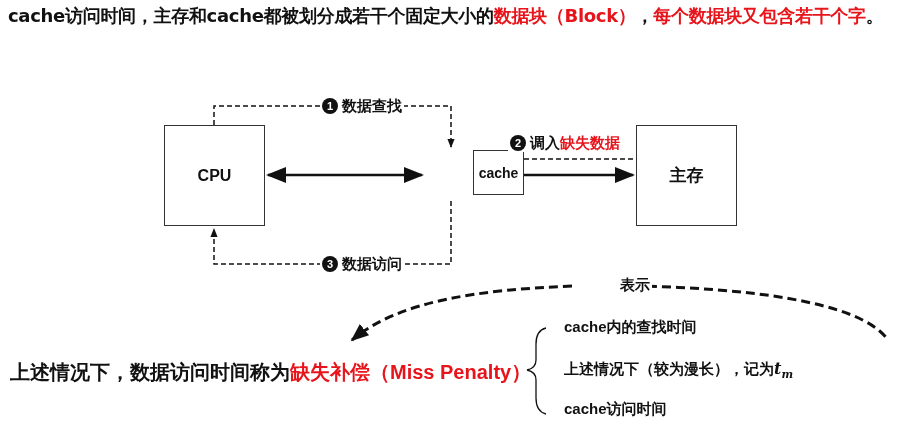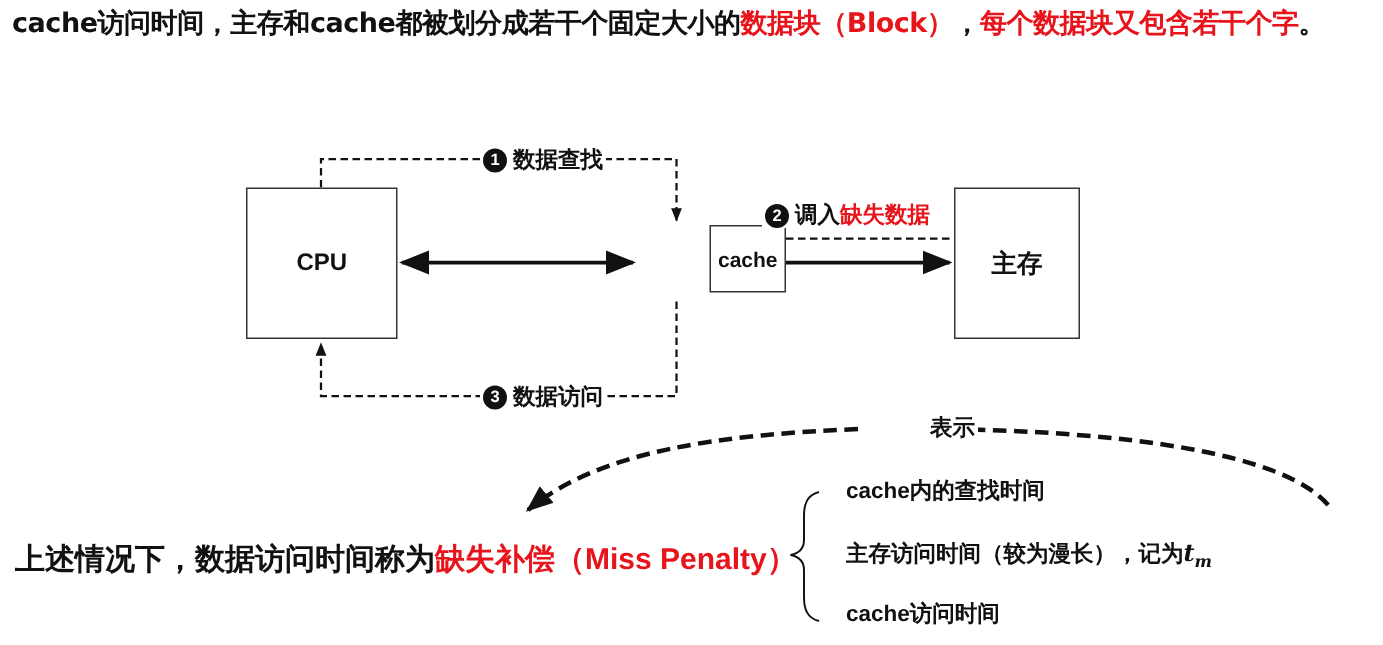--- a/index.html
+++ b/index.html
@@ -5,21 +5,21 @@
     html, body { margin: 0; padding: 0; background: #ffffff; }
     body { width: 922px; height: 430px; position: relative; overflow: hidden;
            font-family: "DejaVu Sans", "Liberation Sans", sans-serif; color: #111; }
     .intro { position: absolute; left: 8px; top: 4px; width: 910px; font-size: 18px; font-weight: bold; line-height: 23px; letter-spacing: -0.3px; }
     .red { color: #e8141b; }
     .box { position: absolute; border: 1.5px solid #333; background: #fff; box-sizing: border-box;
            display: flex; align-items: center; justify-content: center; font-weight: bold; }
     .box span { font-family: "Liberation Sans", sans-serif; }
     #cpu { left: 164px; top: 125px; width: 101px; height: 101px; font-size: 16px; text-align: center; }
     #cache { left: 425px; top: 150px; width: 51px; height: 45px; font-size: 14px; margin-left: 48px; }
-    #mem { left: 636px; top: 125px; width: 84px; height: 101px; font-size: 17px; }
+    #mem { left: 636px; top: 125px; width: 101px; height: 101px; font-size: 17px; }
     .lbl { position: absolute; font-weight: bold; font-size: 15px; background: #fff; padding: 0 2px; line-height: 18px; white-space: nowrap; margin-left: 40px; }
     .num { display: inline-block; width: 16px; height: 16px; border-radius: 50%; background: #111; color: #fff;
            font-size: 11px; text-align: center; line-height: 16px; margin-right: 4px; vertical-align: 1px; font-family: "Liberation Sans", sans-serif; }
     #lbl1 { left: 280px; top: 97px; }
     #lbl2 { left: 468px; top: 134px; }
     #lbl3 { left: 280px; top: 255px; }
     #lblShow { left: 578px; top: 276px; font-size: 15px; }
     svg#diagram { position: absolute; left: 0; top: 0; }
     .summary { position: absolute; left: 10px; top: 359px; font-size: 20px; font-weight: bold; white-space: nowrap; }
     .summary .en { font-family: "Liberation Sans", sans-serif; }
@@ -86,17 +86,17 @@
 <div class="lbl" id="lblShow">表示</div>
 
 <div class="summary">
   <span>上述情况下，数据访问时间称为</span><span class="red en">缺失补偿（Miss Penalty）</span>
 </div>
 
 <div class="item" id="item0">
   <span class="en">cache内的查找时间</span>
 </div>
 <div class="item" id="item1">
-  <span>主存访问时间（较为漫长），记为</span><span class="math"><span>t</span><sub>m</sub></span>
+  <span>上述情况下（较为漫长），记为</span><span class="math"><span>t</span><sub>m</sub></span>
 </div>
 <div class="item" id="item2">
   <span class="en">cache访问时间</span>
 </div>
 
 </body></html>

